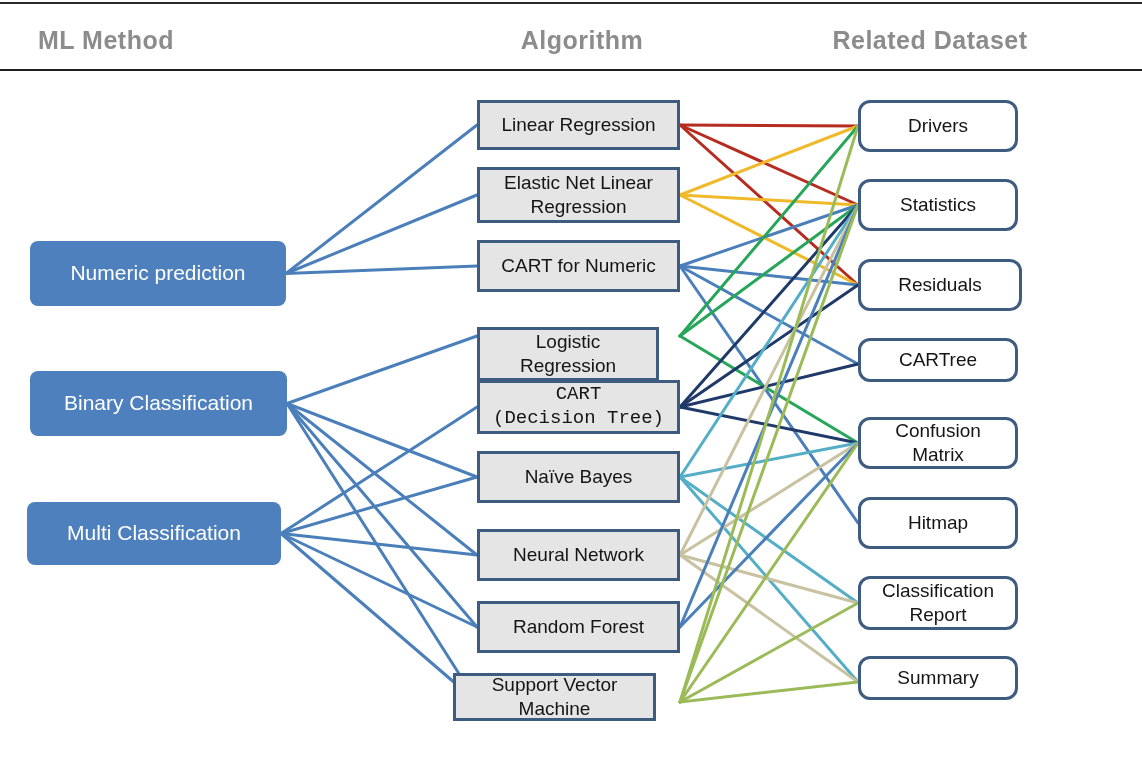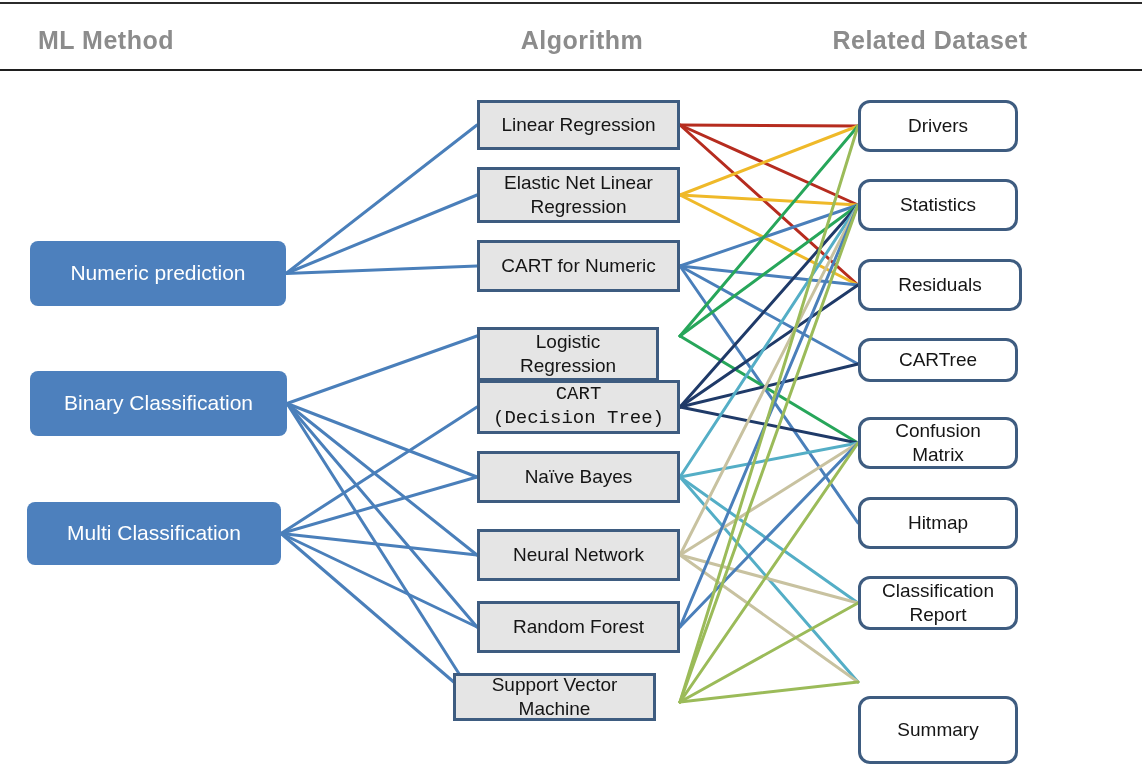--- a/index.html
+++ b/index.html
@@ -91,14 +91,14 @@
 Machine</div>
     <div class="node dataset" style="left: 858px; top: 100px; width: 160px; height: 52px;">Drivers</div>
     <div class="node dataset" style="left: 858px; top: 179px; width: 160px; height: 52px;">Statistics</div>
     <div class="node dataset" style="left: 858px; top: 259px; width: 164px; height: 52px;">Residuals</div>
     <div class="node dataset" style="left: 858px; top: 338px; width: 160px; height: 44px;">CARTree</div>
     <div class="node dataset" style="left: 858px; top: 417px; width: 160px; height: 52px;">Confusion
 Matrix</div>
     <div class="node dataset" style="left: 858px; top: 497px; width: 160px; height: 52px;">Hitmap</div>
     <div class="node dataset" style="left: 858px; top: 576px; width: 160px; height: 54px;">Classification
 Report</div>
-    <div class="node dataset" style="left: 858px; top: 656px; width: 160px; height: 68px; margin-top: 40px;">Summary</div>
+    <div class="node dataset" style="left: 858px; top: 656px; width: 160px; height: 44px;">Summary</div>
   </div>
 
 </body></html>

